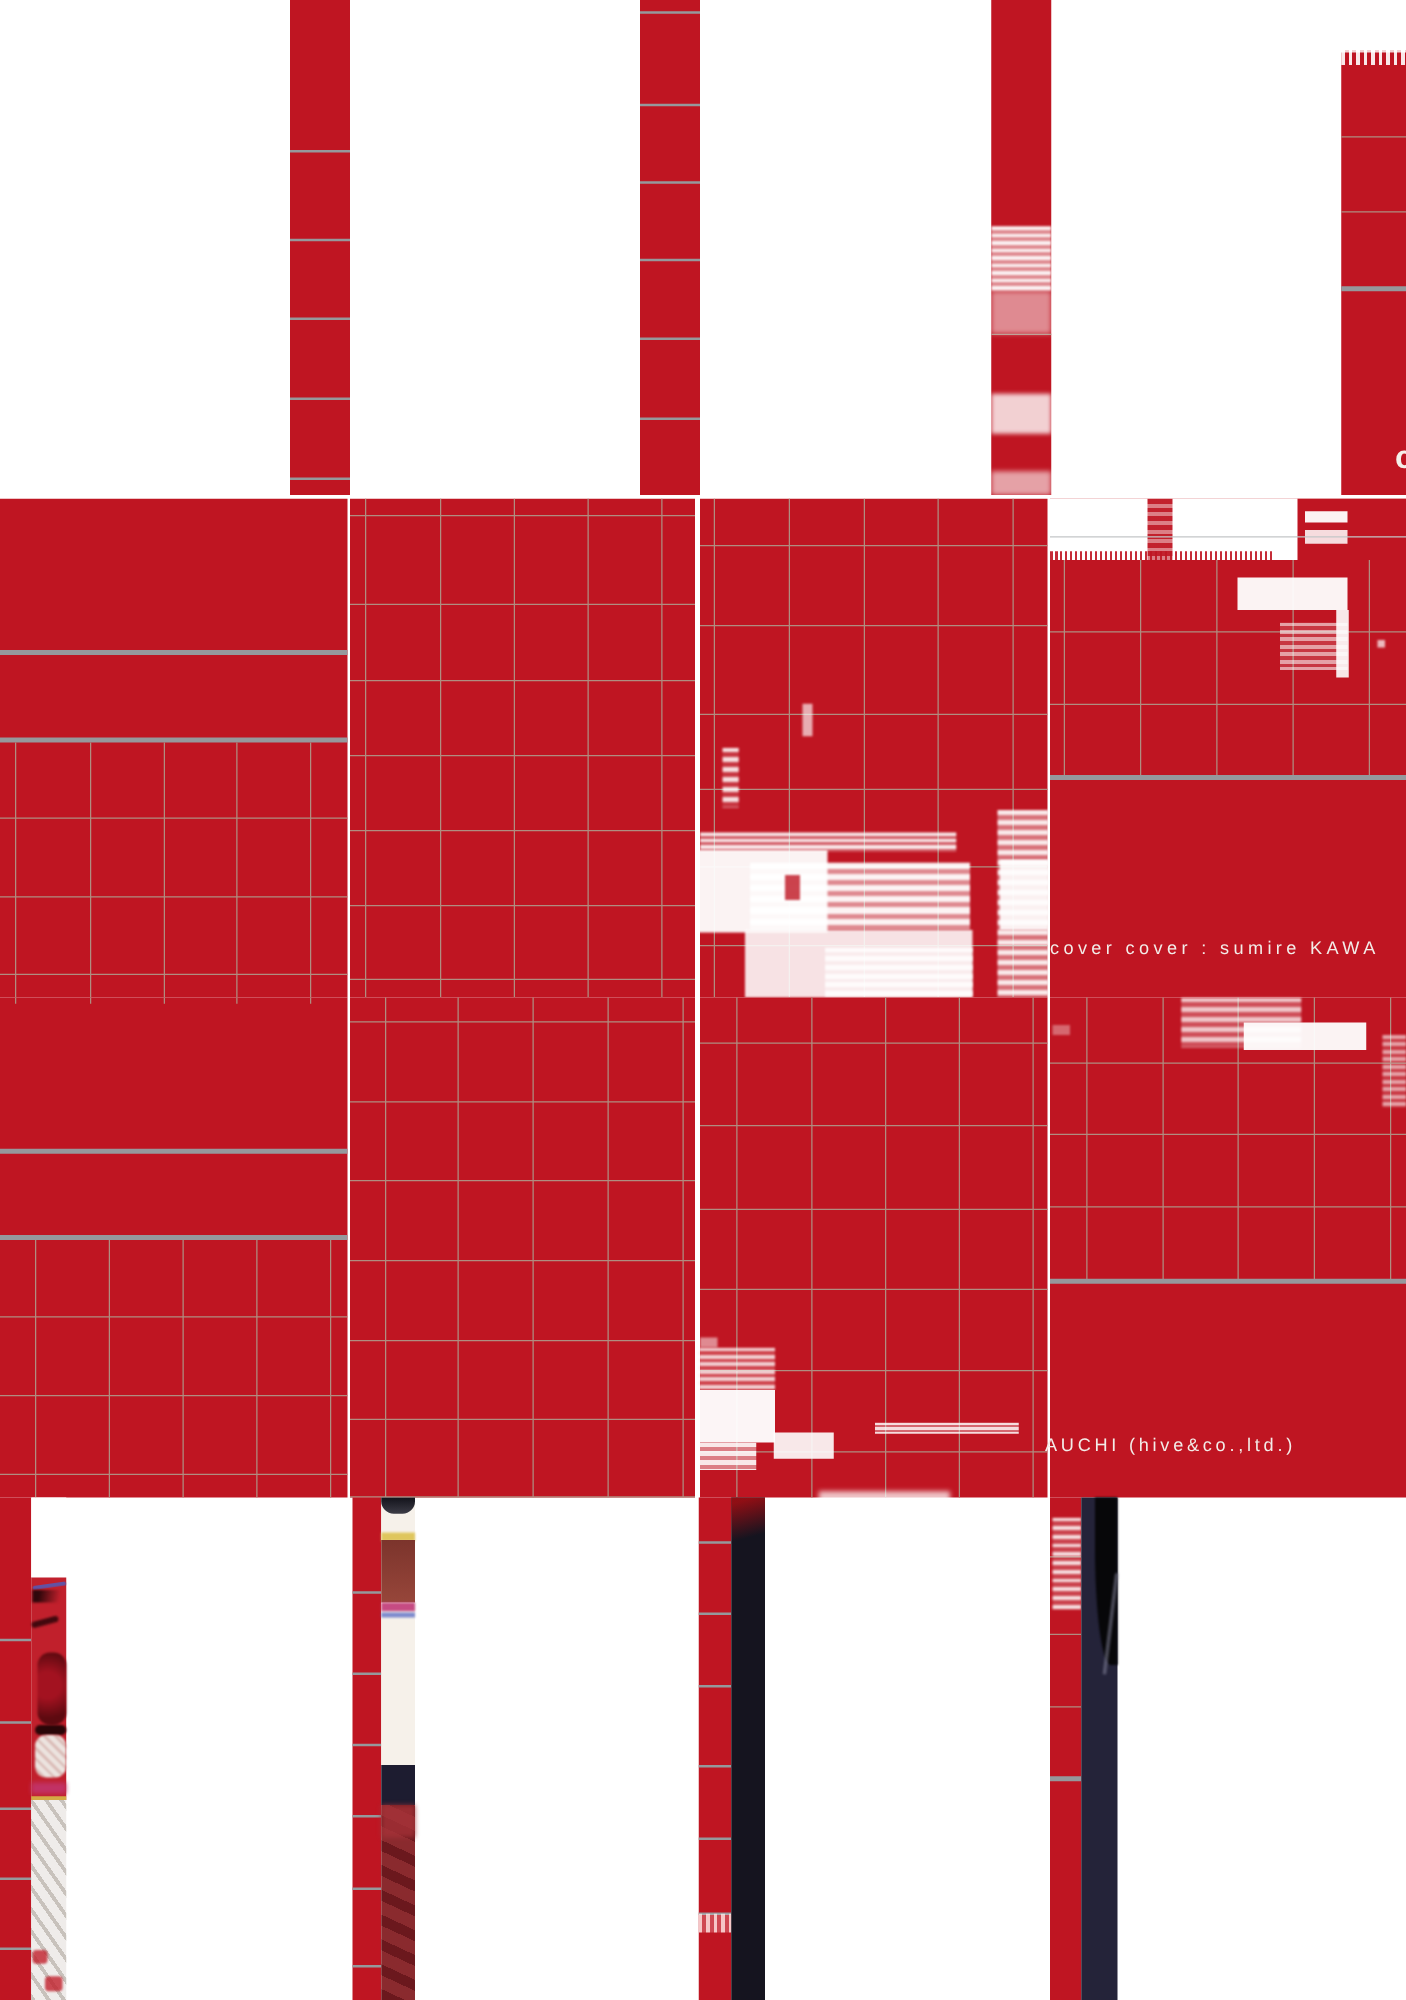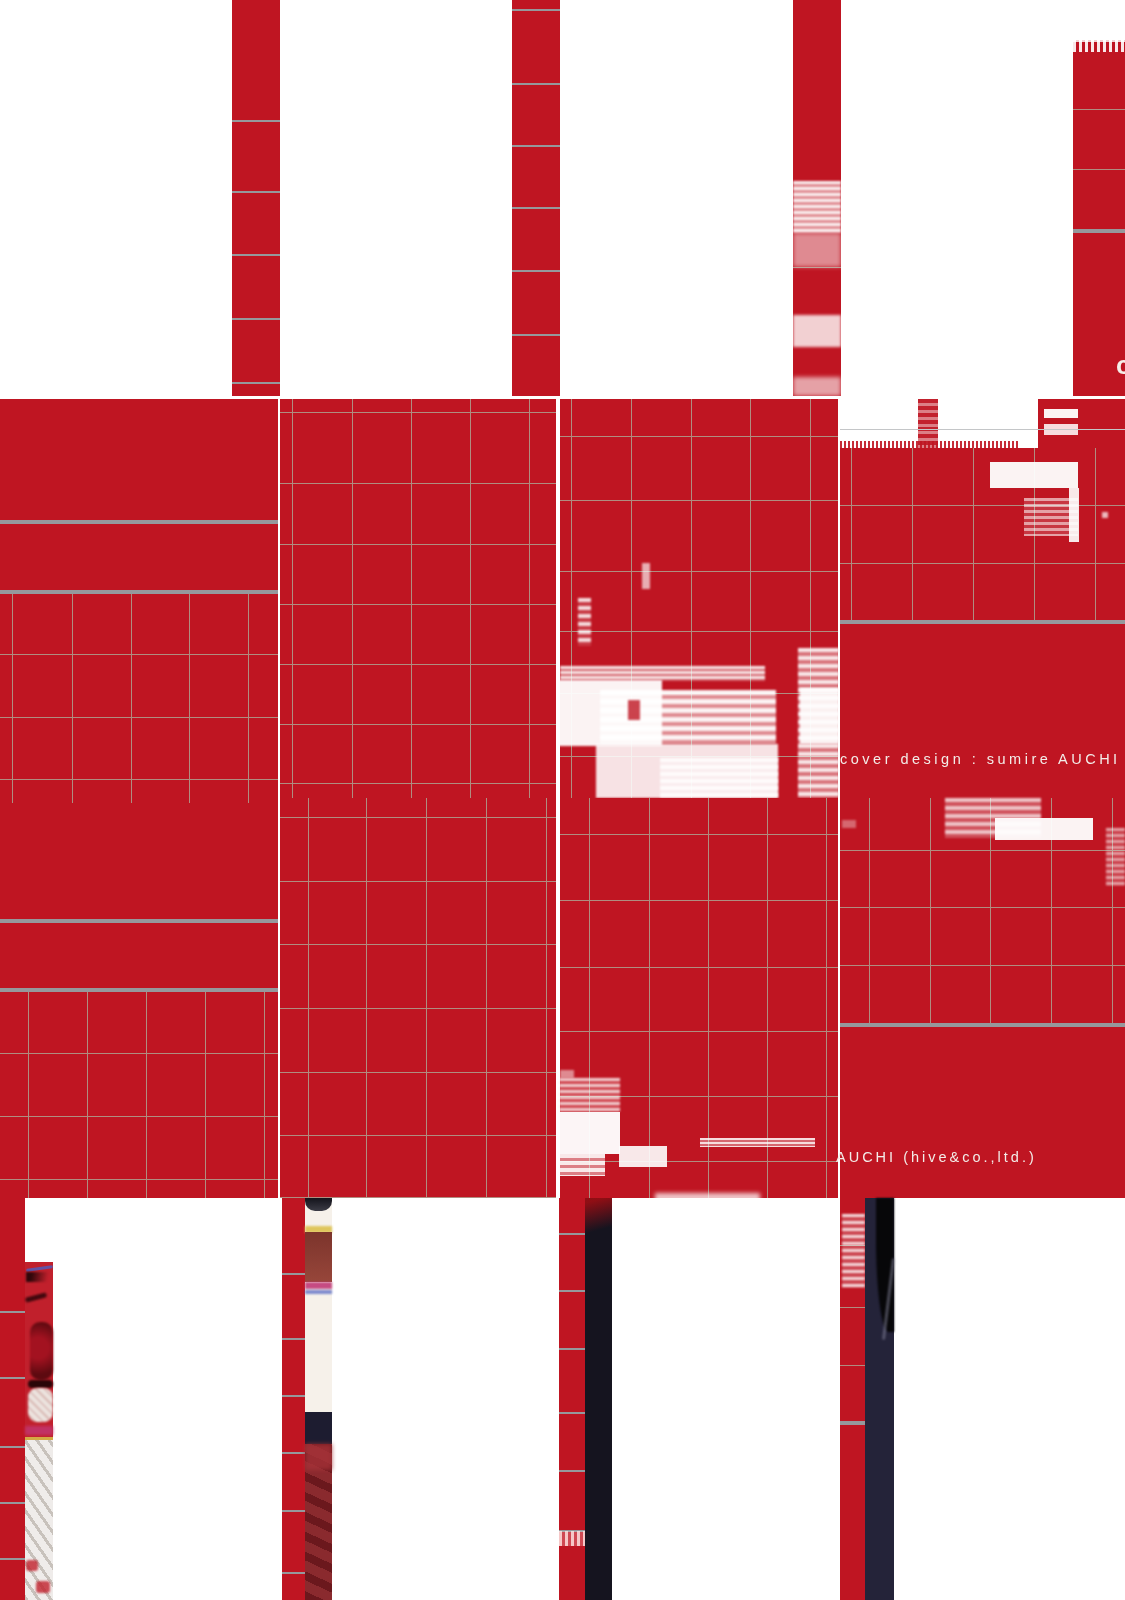--- a/index.html
+++ b/index.html
@@ -252,16 +252,16 @@
         <div class="gl" style="left: 0px; top: 109px; width: 25px; height: 1px; background: rgb(176, 141, 128);"></div>
         <div class="gl" style="left: 0px; top: 167px; width: 25px; height: 1px; background: rgb(176, 141, 128);"></div>
       </div>
       <div class="el" style="left: 840px; top: 1421px; width: 25px; height: 4px; background: rgb(150, 152, 156);"></div>
       <div class="el" style="left: 842px; top: 1214px; width: 23px; height: 74px; background: repeating-linear-gradient(rgba(255, 255, 255, 0.85) 0px, rgba(255, 255, 255, 0.85) 3px, rgba(255, 255, 255, 0.2) 3px, rgba(255, 255, 255, 0.2) 7px); filter: blur(1px);"></div>
       <div class="el" style="left: 865px; top: 1198px; width: 29px; height: 402px; background: rgb(36, 35, 57);"></div>
       <div class="el" style="left: 876px; top: 1198px; width: 18px; height: 134px; background: rgb(7, 7, 9); filter: blur(1px); border-radius: 0px 0px 0px 70%;"></div>
       <div class="el" style="left: 887px; top: 1258px; width: 3px; height: 82px; background: rgb(138, 138, 162); opacity: 0.5; filter: blur(1px); border-radius: 4px; transform: rotate(7deg);"></div>
       <div class="el" style="left: 655px; top: 1193px; width: 105px; height: 9px; background: rgb(255, 255, 255); opacity: 0.75; filter: blur(2px);"></div>
     </div>
-  <div class="credit credit-1">cover design : sumire AUCHI</div>
+  <div class="credit credit-1">cover cover : sumire KAWA</div>
   <div class="credit credit-2">AUCHI (hive&amp;co.,ltd.)</div>
   <span class="clipped-letter">c</span>
 </div>
 
 </body></html>

